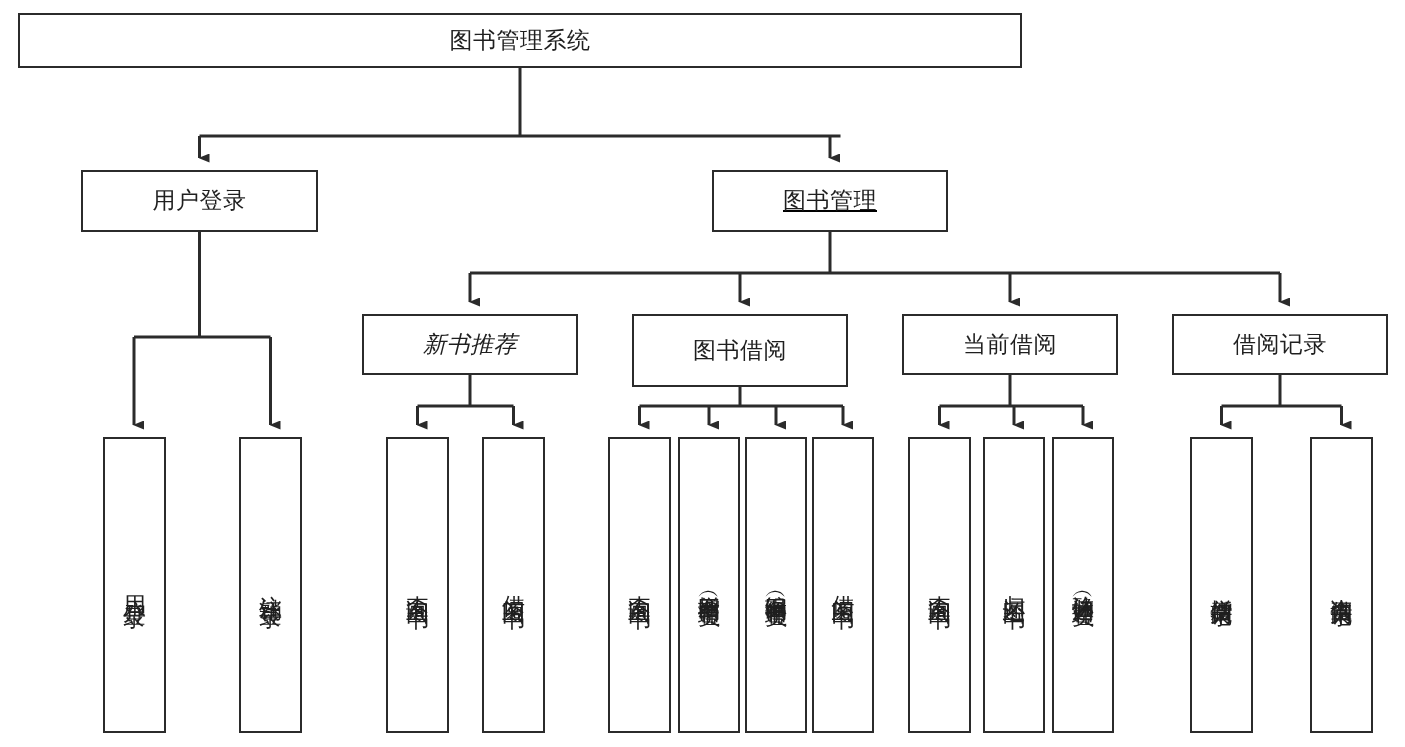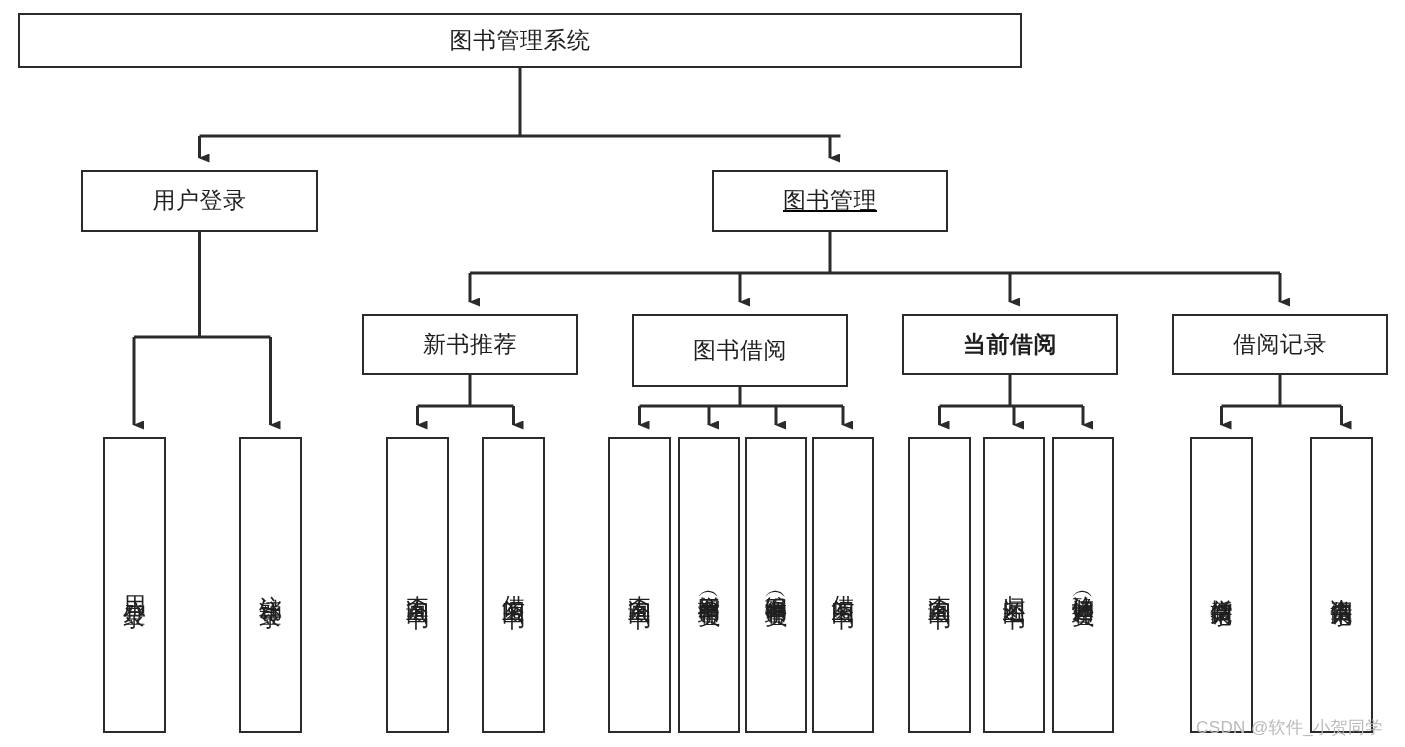--- a/index.html
+++ b/index.html
@@ -128,27 +128,27 @@
 
   <div id="level2-container">
       <div class="node-box" style="left: 81px; top: 170px; width: 237px; height: 62px;">
         <span class="node-label horizontal">用户登录</span>
       </div>
       <div class="node-box" style="left: 712px; top: 170px; width: 236px; height: 62px; text-decoration: underline;">
         <span class="node-label horizontal">图书管理</span>
       </div>
     </div>
   <div id="level3-container">
-      <div class="node-box" style="left: 362px; top: 314px; width: 216px; height: 61px;">
+      <div class="node-box" style="left: 362px; top: 314px; width: 216px; height: 61px; font-style: italic;">
         <span class="node-label horizontal">新书推荐</span>
       </div>
       <div class="node-box" style="left: 632px; top: 314px; width: 216px; height: 73px;">
         <span class="node-label horizontal">图书借阅</span>
       </div>
-      <div class="node-box" style="left: 902px; top: 314px; width: 216px; height: 61px; font-weight: bold;">
+      <div class="node-box" style="left: 902px; top: 314px; width: 216px; height: 61px;">
         <span class="node-label horizontal">当前借阅</span>
       </div>
       <div class="node-box" style="left: 1172px; top: 314px; width: 216px; height: 61px;">
         <span class="node-label horizontal">借阅记录</span>
       </div>
     </div>
   <div id="leaves-container">
       <div class="node-box" style="left: 103px; top: 437px; width: 63px; height: 296px;">
         <span class="node-label vertical">用户登录</span>
       </div>
@@ -183,15 +183,14 @@
         <span class="node-label vertical tight">确认归还（管理员）</span>
       </div>
       <div class="node-box" style="left: 1190px; top: 437px; width: 63px; height: 296px;">
         <span class="node-label vertical tight">新增借阅记录</span>
       </div>
       <div class="node-box" style="left: 1310px; top: 437px; width: 63px; height: 296px;">
         <span class="node-label vertical tight">查询借阅记录</span>
       </div>
     </div>
 
-  <div class="watermark" style="left: 1196px; top: 716px;">CSDN @软件_小贺同学</div>
 
 </div>
 
 </body></html>

